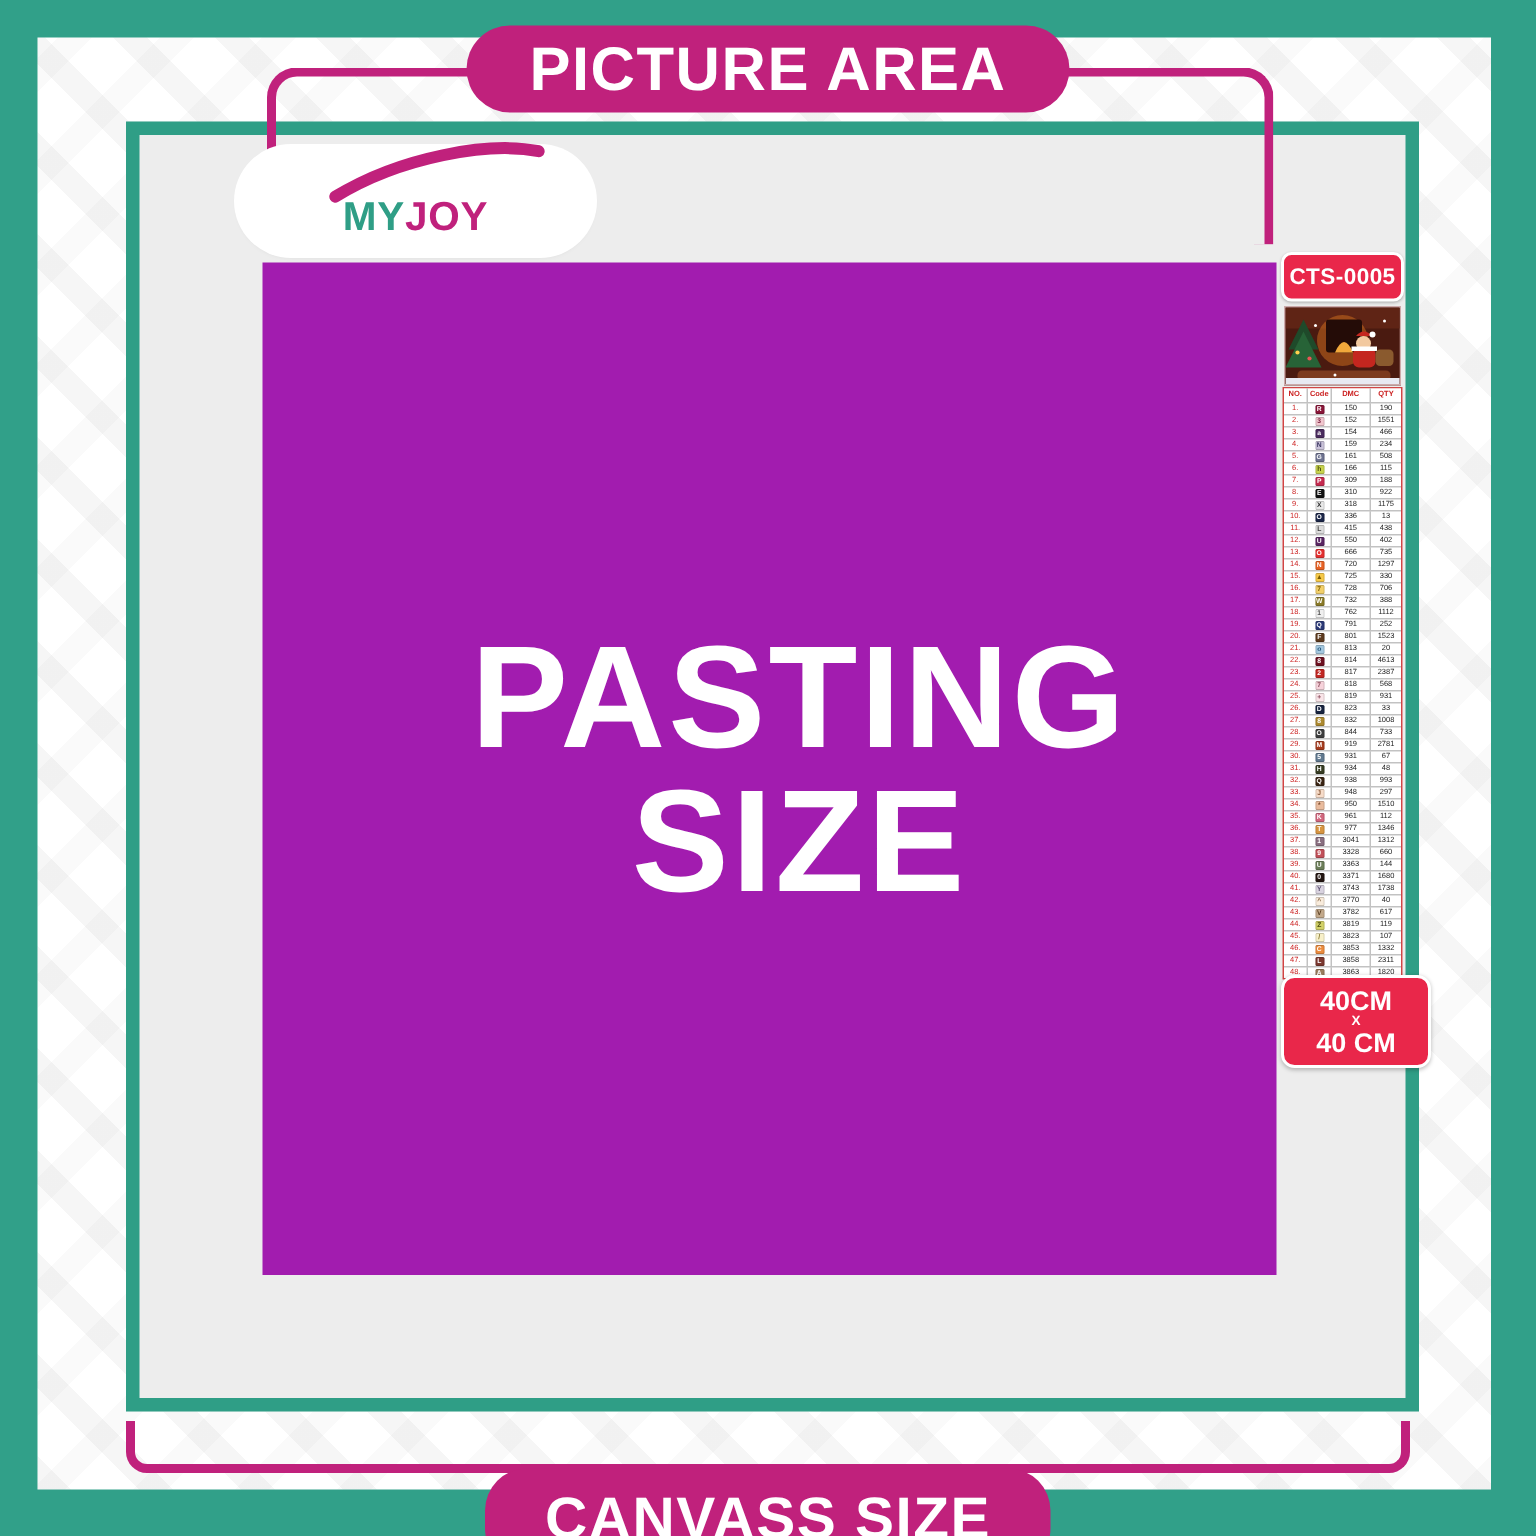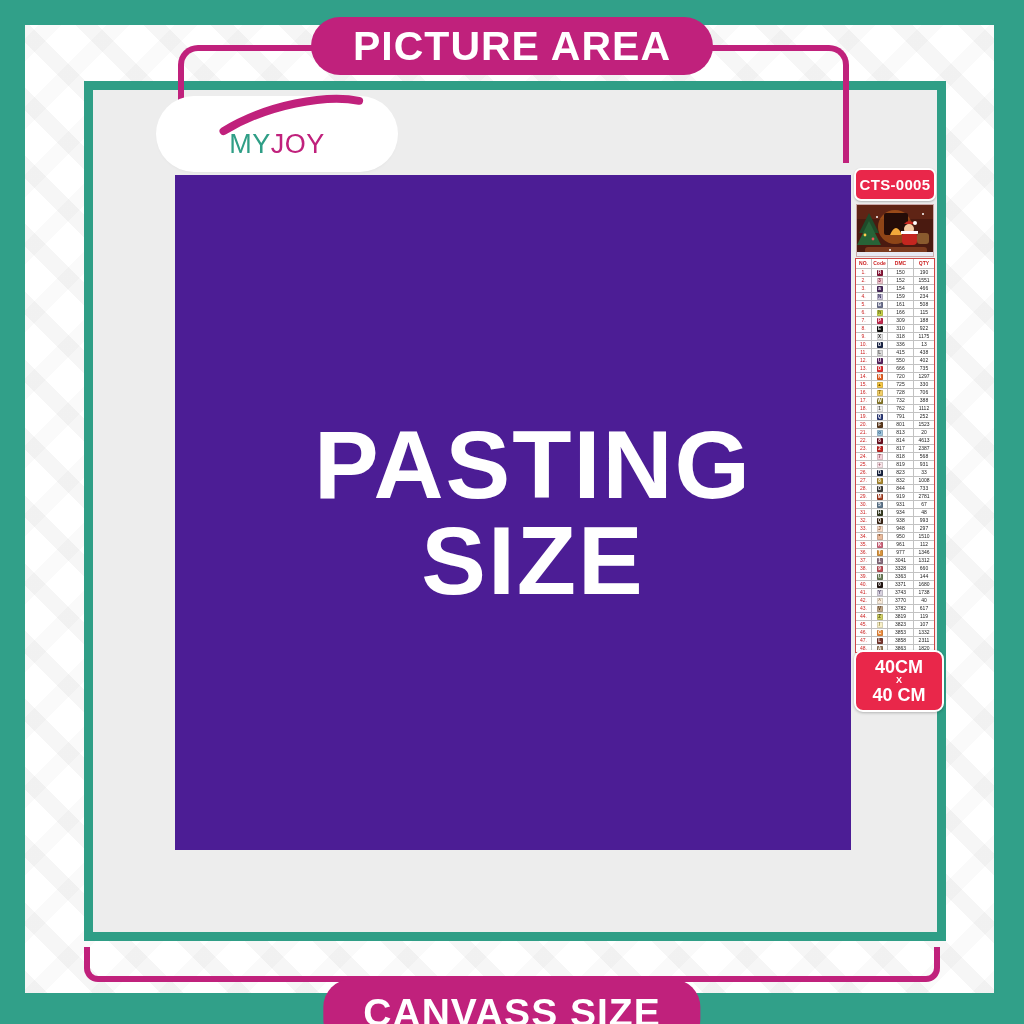--- a/index.html
+++ b/index.html
@@ -27,28 +27,28 @@
   .pill{position:absolute;left:50%;transform:translateX(-50%);
     display:inline-flex;align-items:center;justify-content:center;
     background:#c0217c;color:#fff;font-weight:bold;letter-spacing:1px;white-space:nowrap;}
   .pill-top{top:17px;height:58px;padding:0 42px;border-radius:30px;font-size:41px;}
   .pill-bottom{top:951px;height:68px;padding:0 40px;border-radius:28px;font-size:39px;margin-top:28px;}
 
   
   .logo{position:absolute;left:160px;top:100px;width:234px;height:68px;
     background:#fff;border-radius:34px;box-shadow:0 0 0 4px #fff,0 2px 5px rgba(0,0,0,0.15);
     display:flex;align-items:flex-end;justify-content:center;padding:4px 10px 10px 10px;}
-  .logo .w1{color:#2f9e86;font-weight:normal;font-size:27px;letter-spacing:.5px;line-height:1;position:relative;z-index:2;}
+  .logo .w1{color:#2f9e86;font-weight:bold;font-size:27px;letter-spacing:.5px;line-height:1;position:relative;z-index:2;}
   .logo .w2{color:#2f9e86;font-family:"DejaVu Serif",serif;font-style:italic;font-weight:bold;
     font-size:46px;line-height:.85;margin:0 -2px 0 0;position:relative;z-index:2;}
-  .logo .w3{color:#c0217c;font-weight:normal;font-size:27px;letter-spacing:.5px;line-height:1;position:relative;z-index:2;}
+  .logo .w3{color:#c0217c;font-weight:bold;font-size:27px;letter-spacing:.5px;line-height:1;position:relative;z-index:2;}
   .logo .swash{position:absolute;left:56px;top:-4px;z-index:1;transform:rotate(-6deg);}
 
   
-  .pasting{position:absolute;left:175px;top:175px;width:676px;height:675px;background:#4c1d95;
+  .pasting{position:absolute;left:175px;top:175px;width:676px;height:675px;background:#a21caf;
     display:flex;flex-direction:column;align-items:center;justify-content:center;padding-left:40px;}
   .pasting .ln{color:#fff;font-weight:bold;font-size:97px;line-height:.98;letter-spacing:2px;text-align:center;}
 
   
   .cts-badge{position:absolute;left:854px;top:168px;width:82px;height:33px;background:#e9274a;
     border:2px solid #fff;border-radius:7px;box-shadow:0 1px 2px rgba(0,0,0,.25);
     display:flex;align-items:center;justify-content:center;color:#fff;font-weight:bold;font-size:15px;letter-spacing:.3px;}
   .thumb{position:absolute;left:856px;top:204px;width:78px;height:53px;border:1px solid #caa;overflow:hidden;background:#5a1f14;}
 
   .legend-table{position:absolute;left:855px;top:258px;width:80px;background:#fff;
@@ -57,21 +57,21 @@
   .lt-row.hdr{height:9px;border-top:none;background:#fff;}
   .lt-row .c{font-size:5px;line-height:7px;text-align:center;color:#222;overflow:hidden;}
   .lt-row.hdr .c{font-weight:bold;color:#c22;line-height:9px;font-size:5px;}
   .c.no{width:15px;color:#c22;}
   .c.code{width:17px;border-left:1px solid rgba(120,120,120,.45);border-right:1px solid rgba(120,120,120,.45);}
   .c.dmc{width:26px;border-right:1px solid rgba(120,120,120,.45);}
   .c.qty{flex:1;}
   .sym{display:inline-block;width:6px;height:6px;line-height:6px;font-size:4.5px;font-weight:bold;
     border-radius:1px;margin-top:1px;box-shadow:inset 0 0 0 .5px rgba(0,0,0,.25);}
 
-  .size-badge{position:absolute;left:854px;top:650px;width:90px;height:62px;background:#e9274a;
+  .size-badge{position:absolute;left:854px;top:650px;width:100px;height:62px;background:#e9274a;
     border:2px solid #fff;border-radius:9px;box-shadow:0 1px 3px rgba(0,0,0,.25);
     display:flex;flex-direction:column;align-items:center;justify-content:center;color:#fff;font-weight:bold;}
   .size-badge .s1{font-size:18px;line-height:1;}
   .size-badge .sx{font-size:9px;line-height:1.1;}
 </style>
 </head>
 <body>
 
 <div id="stage">
 

